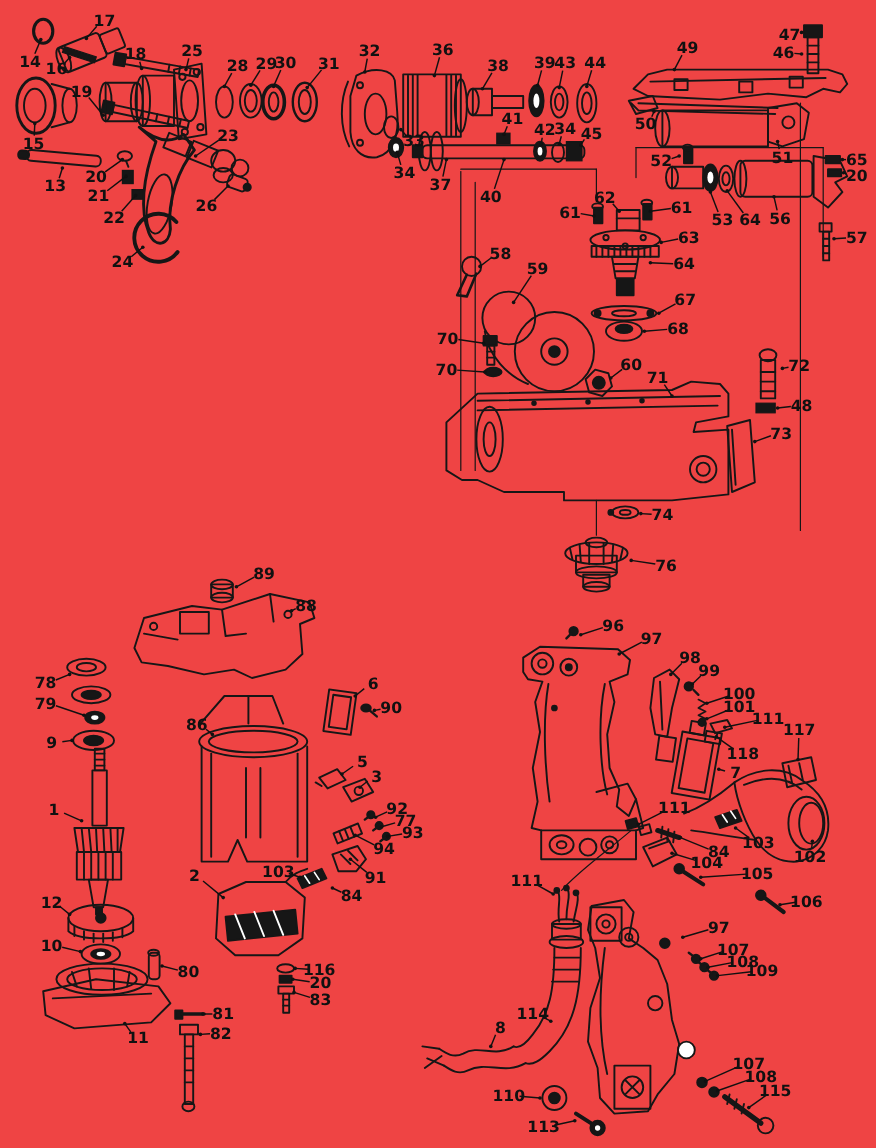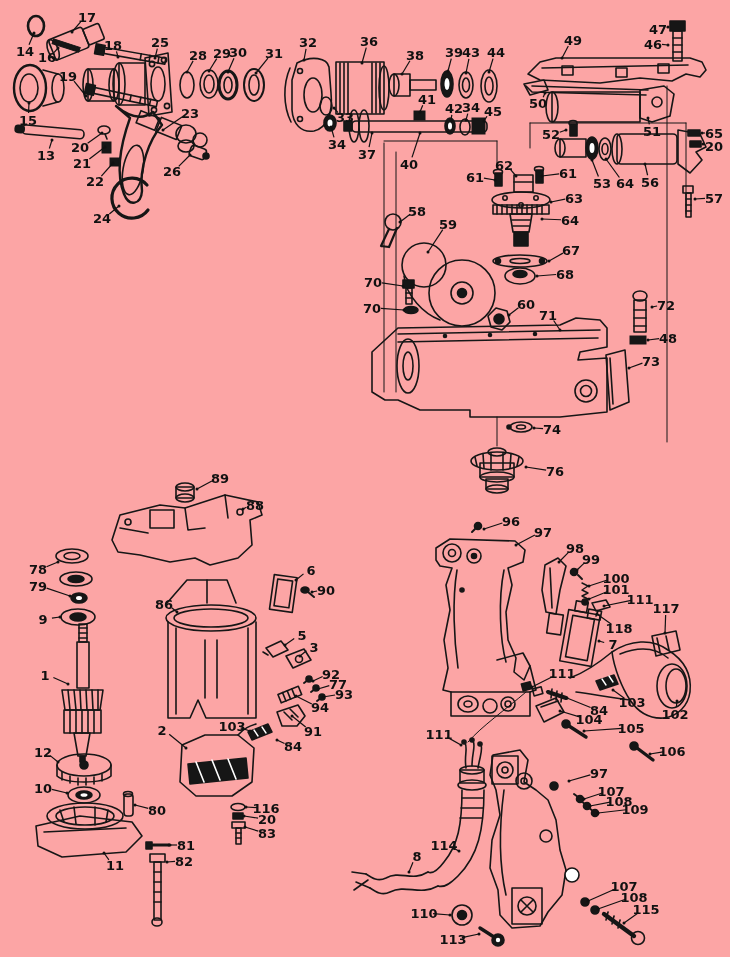--- a/index.html
+++ b/index.html
@@ -1,16 +1,16 @@
 <!DOCTYPE html>
 <html><head>
 <meta charset="utf-8">
 <style>
   html,body{margin:0;padding:0;background:#e8e8e8;}
-  .page{position:relative;width:730px;height:957px;background:#fca5a5;overflow:hidden;}
+  .page{position:relative;width:730px;height:957px;background:#ef4444;overflow:hidden;}
   svg{display:block}
   .art{stroke:#161616;fill:none;stroke-width:1.6;stroke-linecap:round;stroke-linejoin:round;}
   .dk{fill:#161616;stroke:#161616;}
   .wt{fill:#ffffff;}
   .thin{stroke-width:1;}
   .thick{stroke-width:2.6;}
   #callouts text{font:bold 13px "DejaVu Sans","Liberation Sans",sans-serif;fill:#111;text-anchor:middle;}
   #callouts line{stroke:#111;stroke-width:1.2;}
   #callouts circle{fill:#111;}
 </style>

